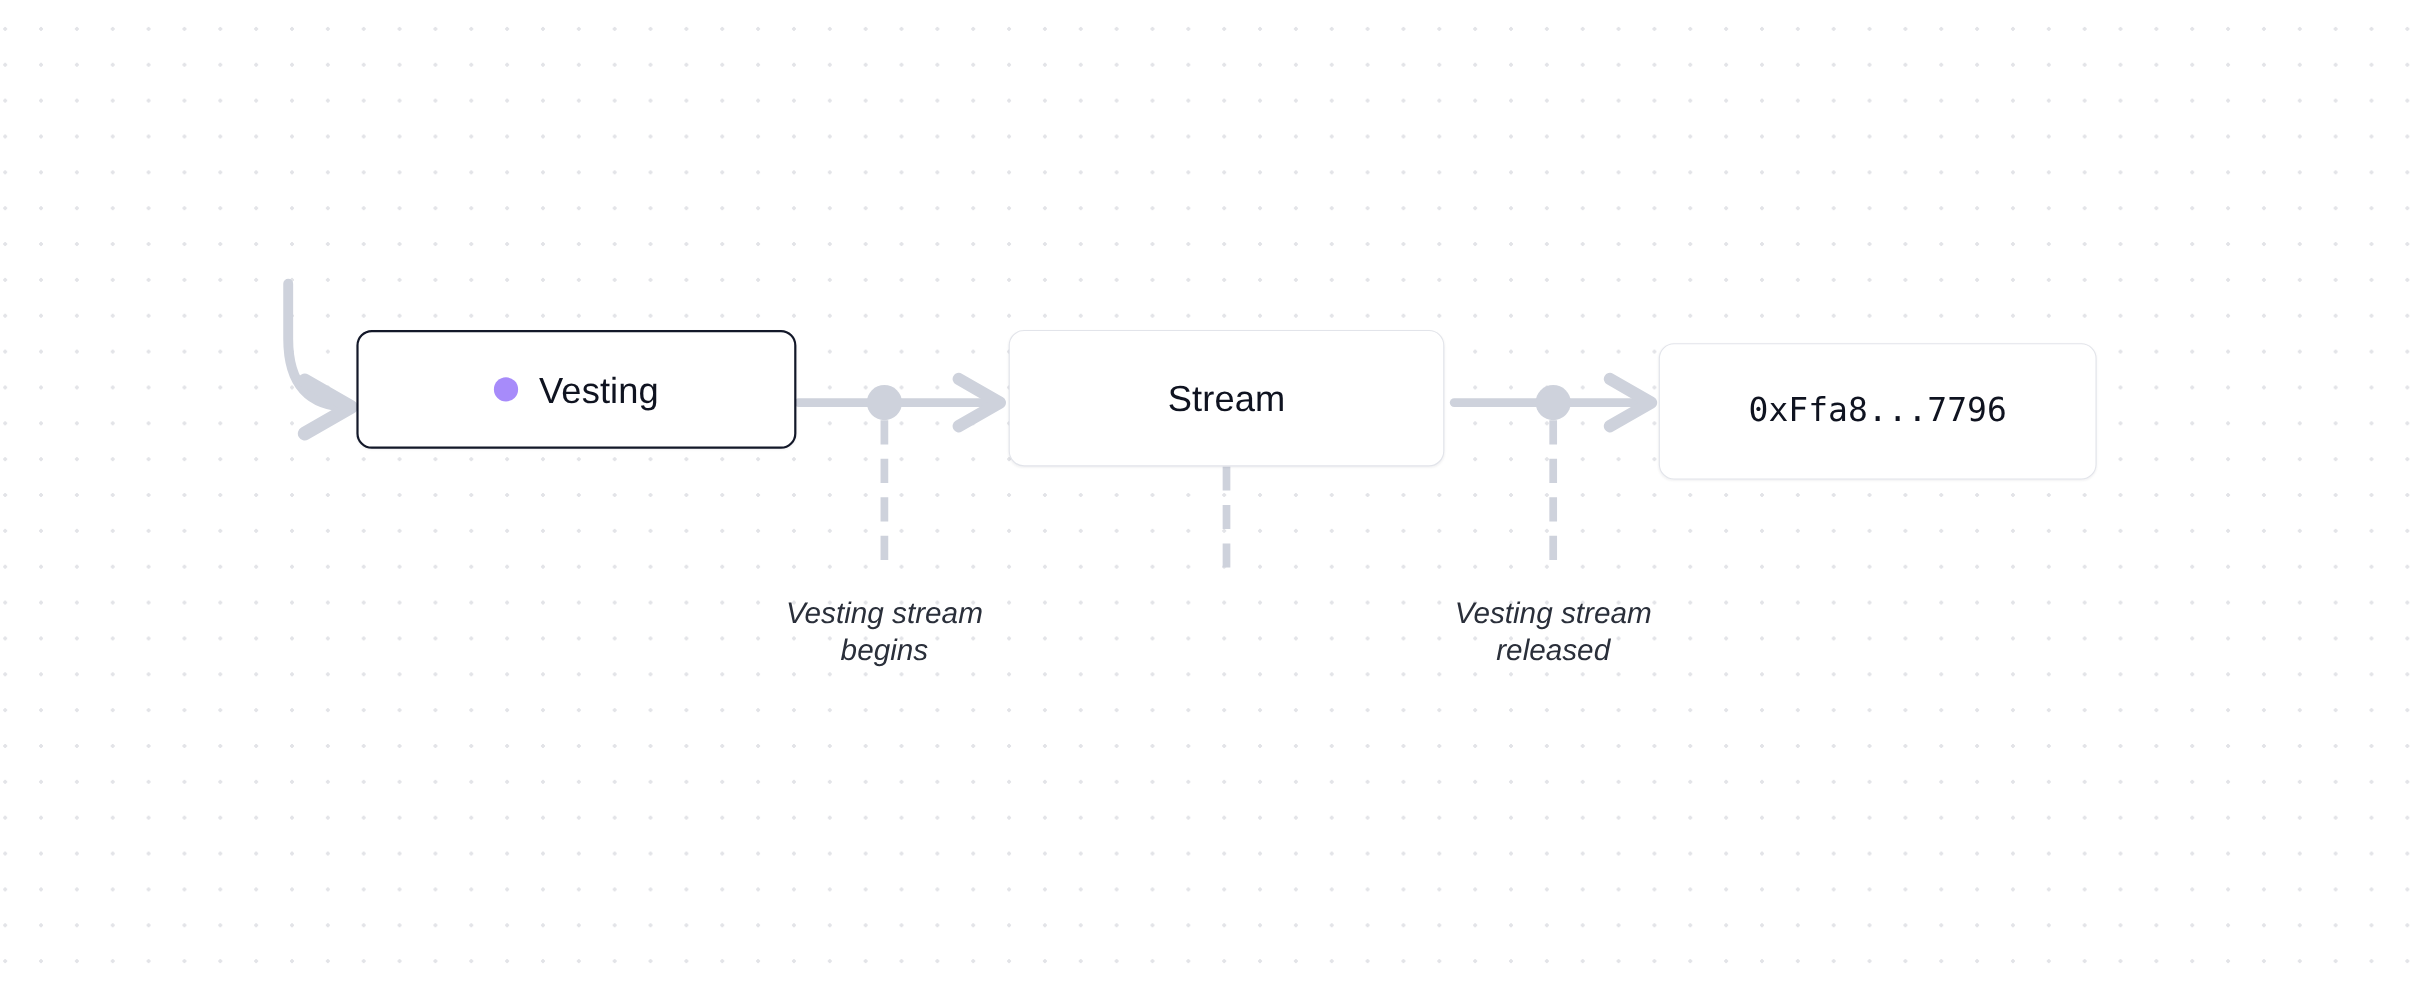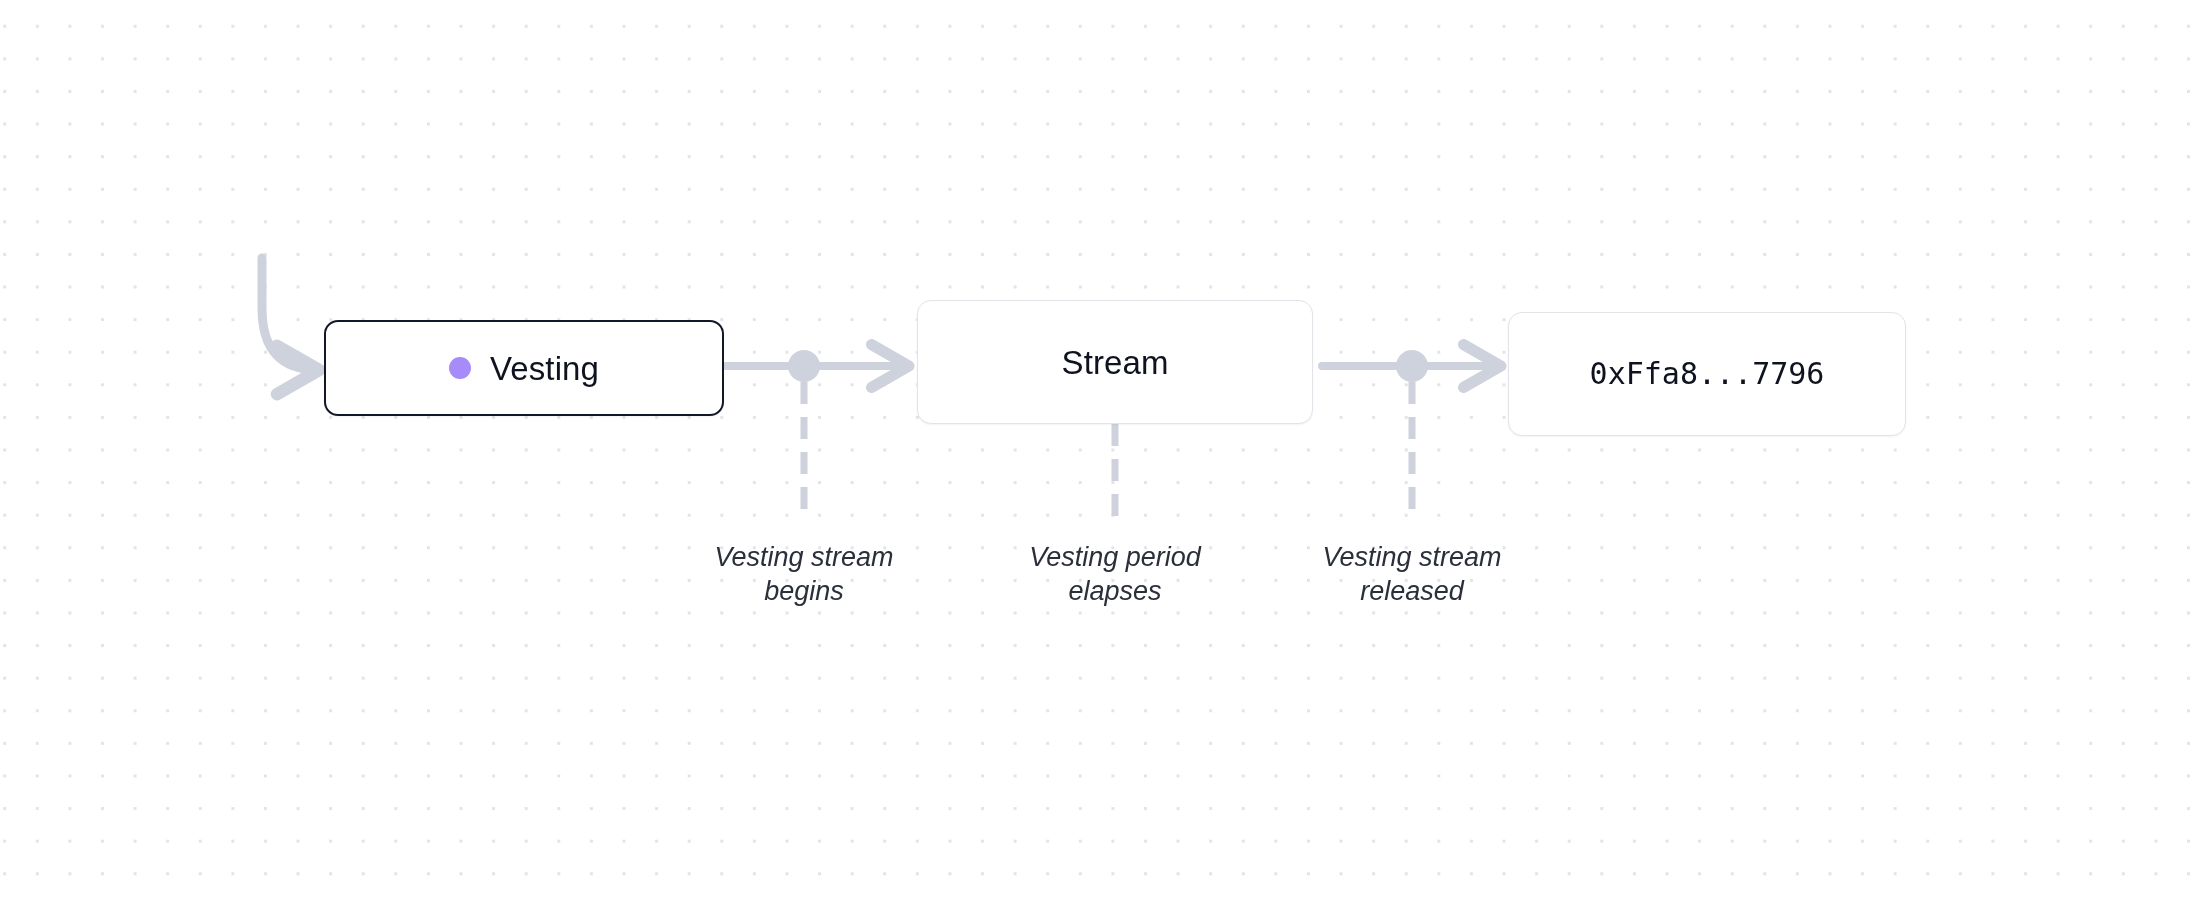--- a/index.html
+++ b/index.html
@@ -109,37 +109,35 @@
       <line x1="1322" y1="366" x2="1500" y2="366" stroke="#ced2dc" stroke-width="8" stroke-linecap="round" marker-end="url(#arrow)"></line>
       <circle cx="1412" cy="366" r="16" fill="#ced2dc"></circle>
       <line x1="1412" y1="382" x2="1412" y2="517" stroke="#ced2dc" stroke-width="7" stroke-linecap="butt" stroke-dasharray="22 13"></line>
     </g>
 
     <g>
       <line x1="1115" y1="424" x2="1115" y2="517" stroke="#ced2dc" stroke-width="7" stroke-linecap="butt" stroke-dasharray="22 13"></line>
     </g>
   </svg>
 
-  <div class="node node-selected" style="left:324px; top:300px; width:400px; height:96px;margin-top:20px;">
+  <div class="node node-selected" style="left:324px; top:300px; width:400px; height:108px;">
     <div class="node-inner">
       <span class="status-dot"></span>
       <span class="node-label">Vesting</span>
     </div>
   </div>
 
   <div class="node node-plain" style="left:917px; top:300px; width:396px; height:124px;">
     <span class="node-label">Stream</span>
   </div>
 
   <div class="node node-plain" style="left:1508px; top:300px; width:398px; height:124px;margin-top:12px;">
     <span class="node-label-mono">0xFfa8...7796</span>
   </div>
 
   <div class="edge-label" style="left:654px; top:540px; width:300px;">Vesting stream
 begins</div>
 
-  <div class="edge-label" style="left:965px; top:540px; width:300px;">Vesting period
-elapses</div>
 
   <div class="edge-label" style="left:1262px; top:540px; width:300px;">Vesting stream
 released</div>
 
 </div>
 
 </body></html>

